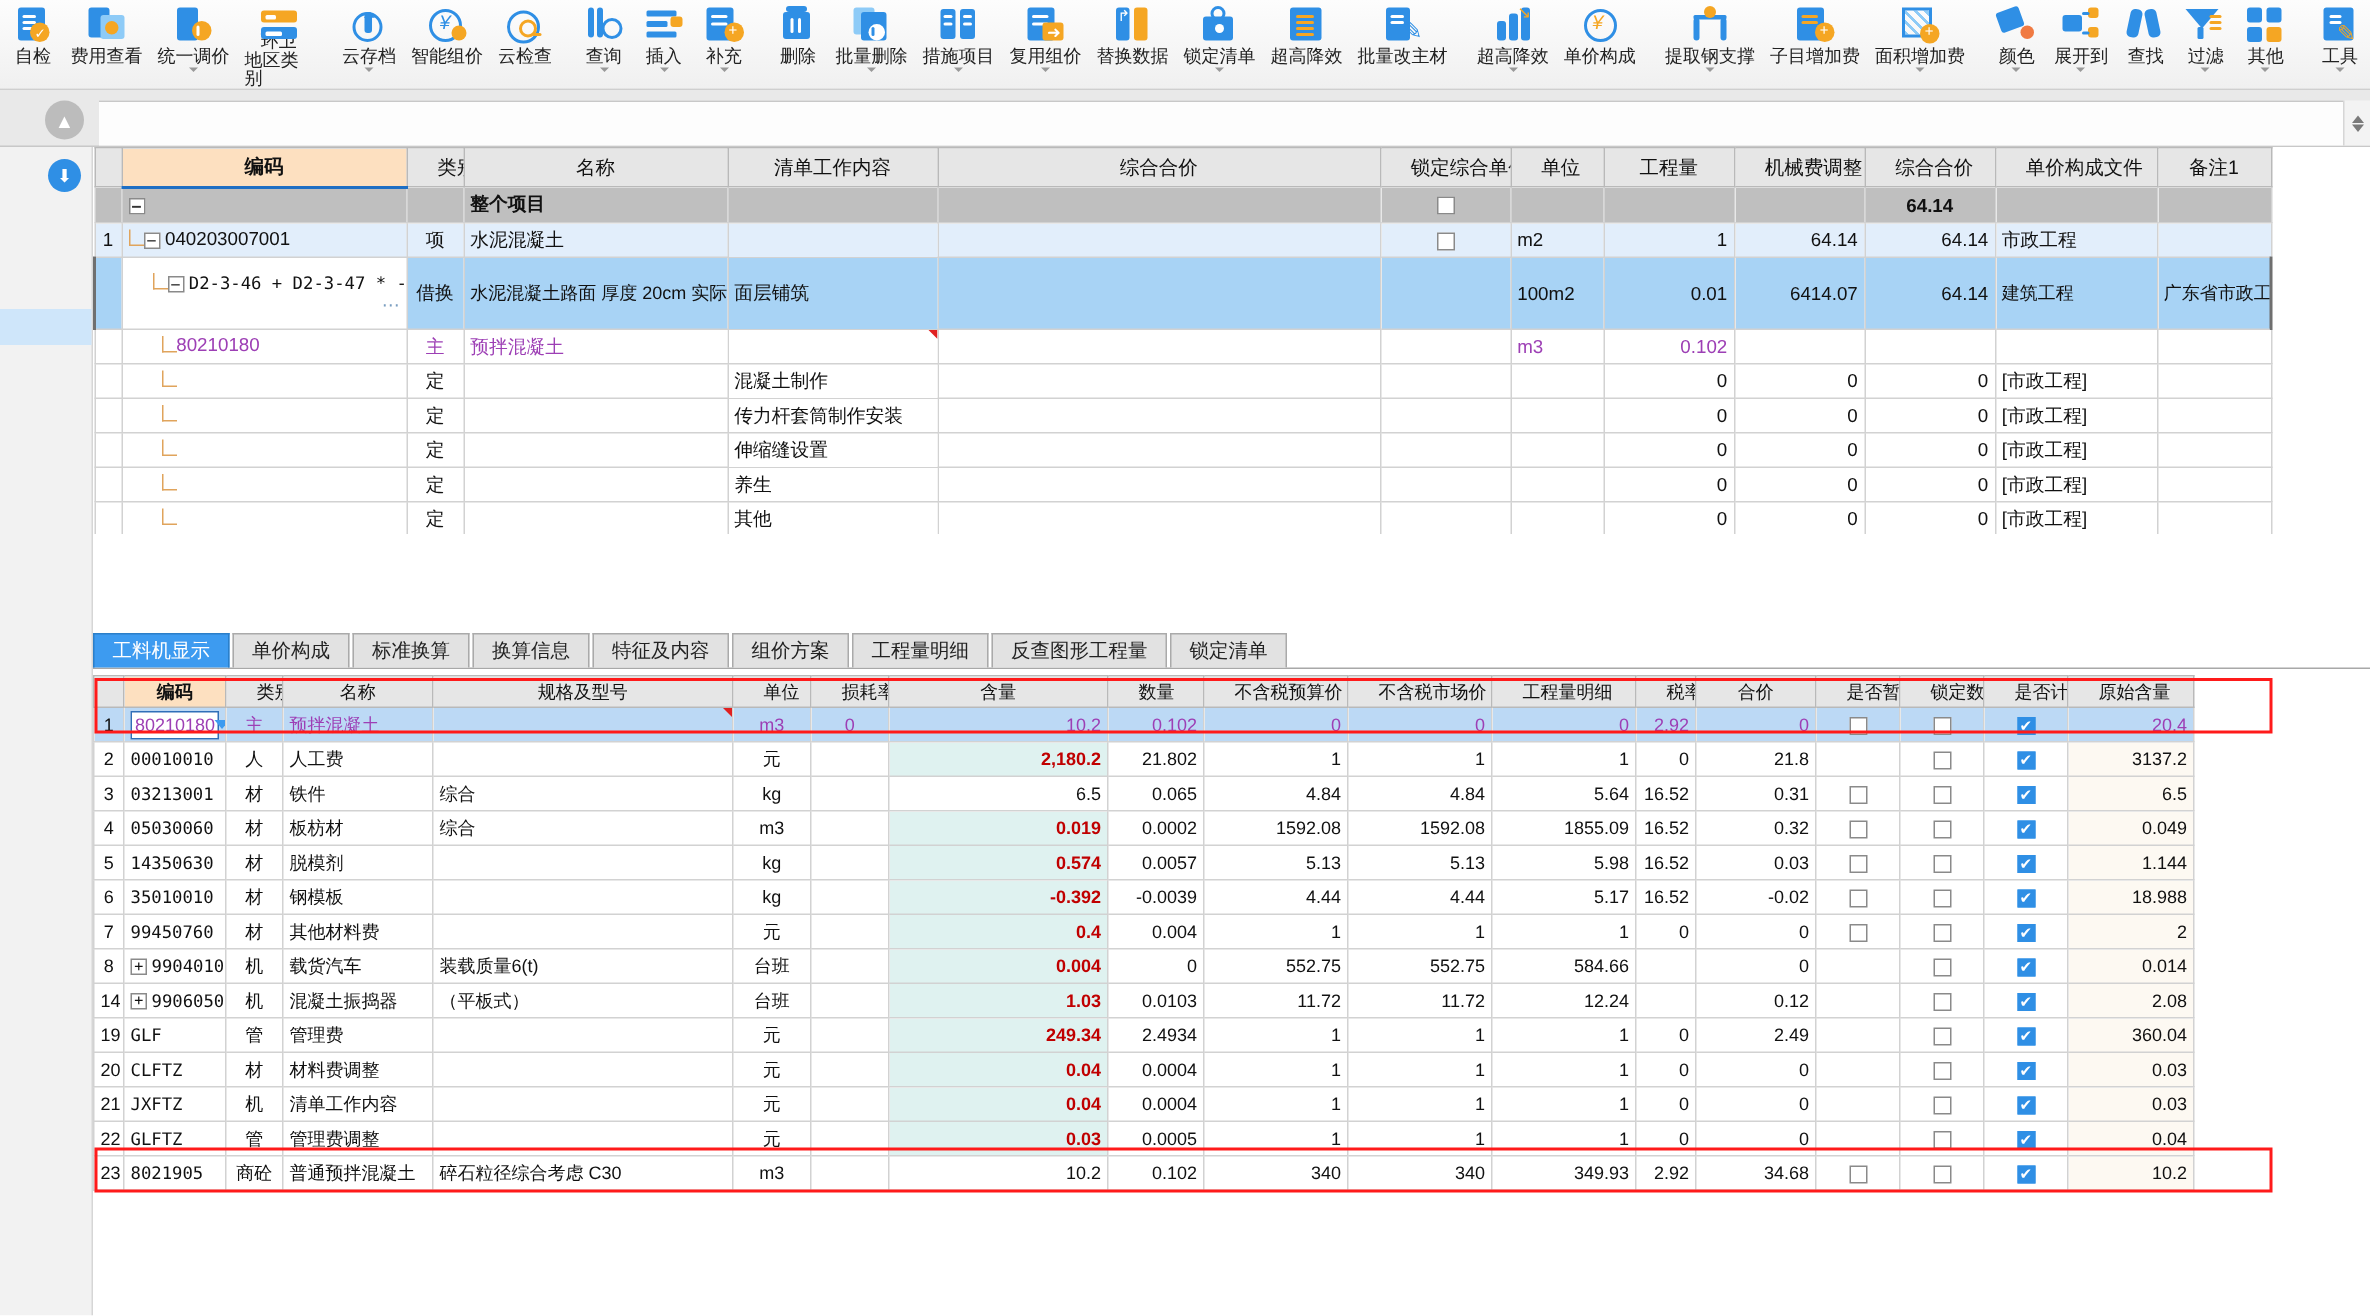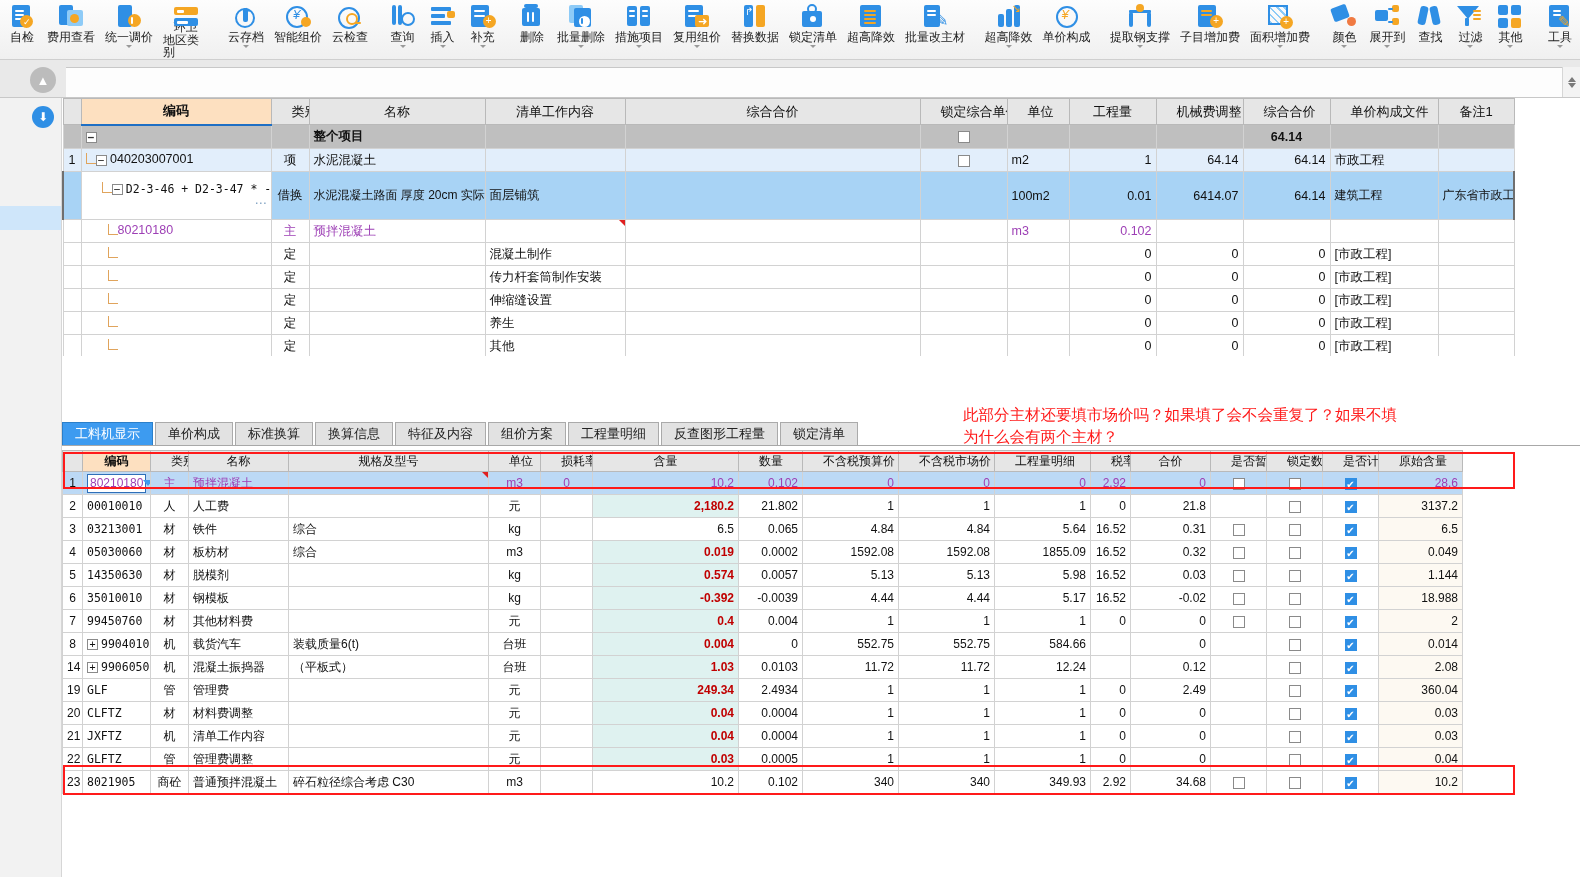--- a/index.html
+++ b/index.html
@@ -697,24 +697,20 @@
             <td class="num"><span class="">0</span></td>
             <td class="num">0</td>
             <td class="num">0</td>
             <td>[市政工程]</td>
             <td></td>
           </tr>
         </tbody>
     </table>
   </div>
 
-  <div class="annot">
-    <div>此部分主材还要填市场价吗？如果填了会不会重复了？如果不填</div>
-    <div>为什么会有两个主材？</div>
-  </div>
 
   <div class="lower-tabs" id="lowerTabs">
       <div class="ltab active">工料机显示</div>
       <div class="ltab">单价构成</div>
       <div class="ltab">标准换算</div>
       <div class="ltab">换算信息</div>
       <div class="ltab">特征及内容</div>
       <div class="ltab">组价方案</div>
       <div class="ltab">工程量明细</div>
       <div class="ltab">反查图形工程量</div>
@@ -782,21 +778,21 @@
             <td class="num "><span class=" purple">10.2</span></td>
             <td class="num"><span class=" purple">0.102</span></td>
             <td class="num"><span class=" purple">0</span></td>
             <td class="num"><span class=" purple">0</span></td>
             <td class="num"><span class=" purple">0</span></td>
             <td class="num"><span class=" purple">2.92</span></td>
             <td class="num"><span class=" purple">0</span></td>
             <td class="ctr"><span class="cbox"></span></td>
             <td class="ctr"><span class="cbox"></span></td>
             <td class="ctr"><span class="cbox checked"></span></td>
-            <td class="num "><span class=" purple">28.6</span></td>
+            <td class="num "><span class=" purple">20.4</span></td>
           </tr>
           <tr>
             <td class="ctr">2</td>
             <td><span class="cellmono">00010010</span></td>
             <td class="ctr"><span class="">人</span></td>
             <td><span class="">人工费</span></td>
             <td style="position: relative;"></td>
             <td class="ctr"><span class="">元</span></td>
             <td class="ctr"><span class=""></span></td>
             <td class="num teal redbold"><span class="">2,180.2</span></td>

